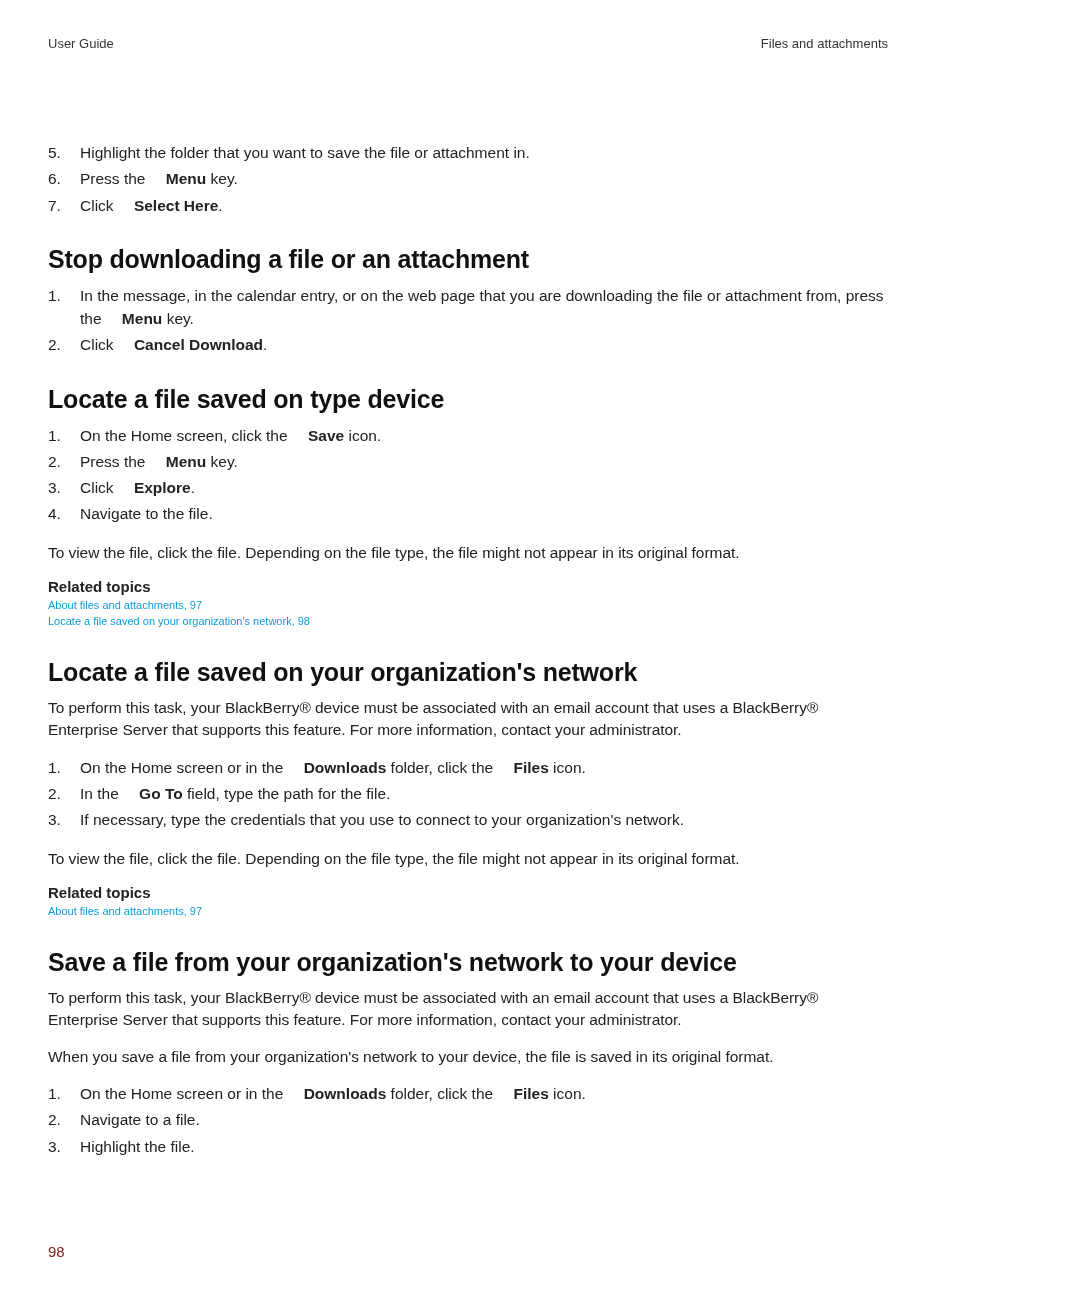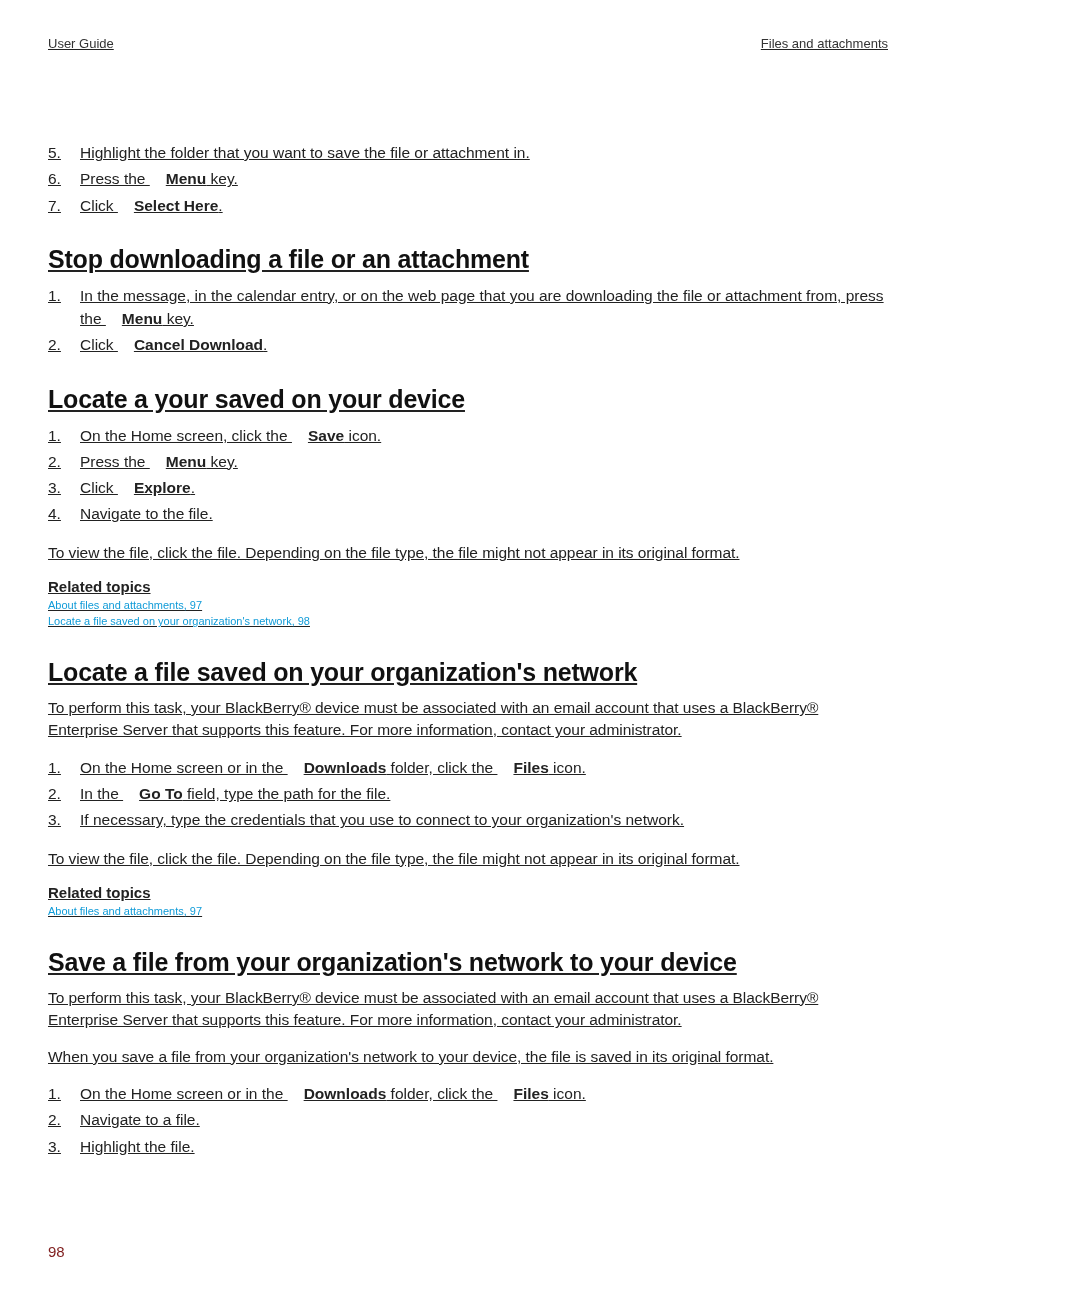--- a/index.html
+++ b/index.html
@@ -9,21 +9,20 @@
     font-family: "Segoe UI", "Helvetica Neue", Arial, sans-serif;
     color: #222;
     width: 1080px;
   }
   .page {
     width: 932px;
     min-height: 1296px;
     box-sizing: border-box;
     padding: 36px 44px 40px 48px;
     position: relative;
-    text-decoration: underline;
   }
   .header-row {
     display: flex;
     justify-content: space-between;
     font-size: 13px;
     color: #333;
     margin-bottom: 90px;
   }
   .ol-cont {
     margin: 0 0 26px 0;
@@ -121,21 +120,21 @@
         <span class="ol-spacer"></span>
         <span class="ol-text">In the message, in the calendar entry, or on the web page that you are downloading the file or attachment from, press the <b>Menu</b> key.</span>
       </div>
       <div class="ol-item">
         <span class="ol-num">2.</span>
         <span class="ol-spacer"></span>
         <span class="ol-text">Click <b>Cancel Download</b>.</span>
       </div>
     </div>
 
-  <h2 class="section-title">Locate a your saved on your device</h2>
+  <h2 class="section-title">Locate a file saved on type device</h2>
   <div class="ol-cont" id="sec2List" style="margin-bottom:16px;">
       <div class="ol-item">
         <span class="ol-num">1.</span>
         <span class="ol-spacer"></span>
         <span class="ol-text">On the Home screen, click the <b>Save</b> icon.</span>
       </div>
       <div class="ol-item">
         <span class="ol-num">2.</span>
         <span class="ol-spacer"></span>
         <span class="ol-text">Press the <b>Menu</b> key.</span>

